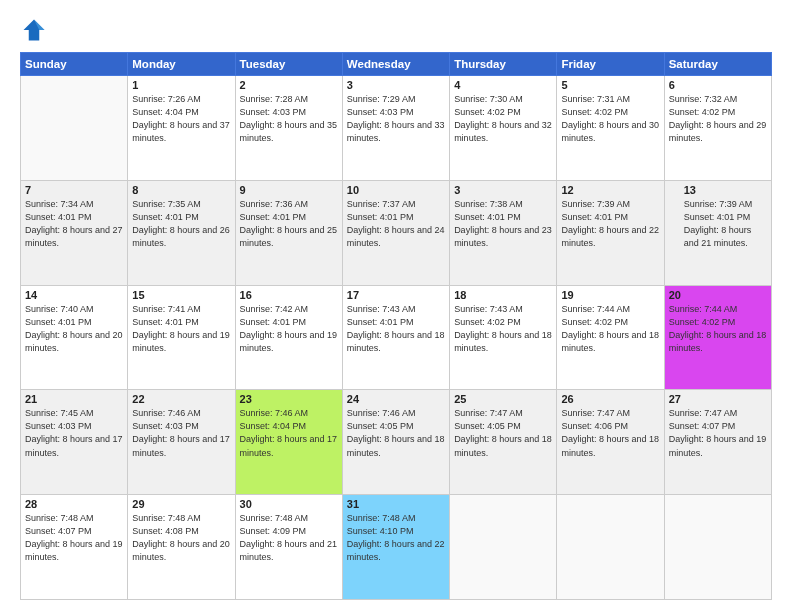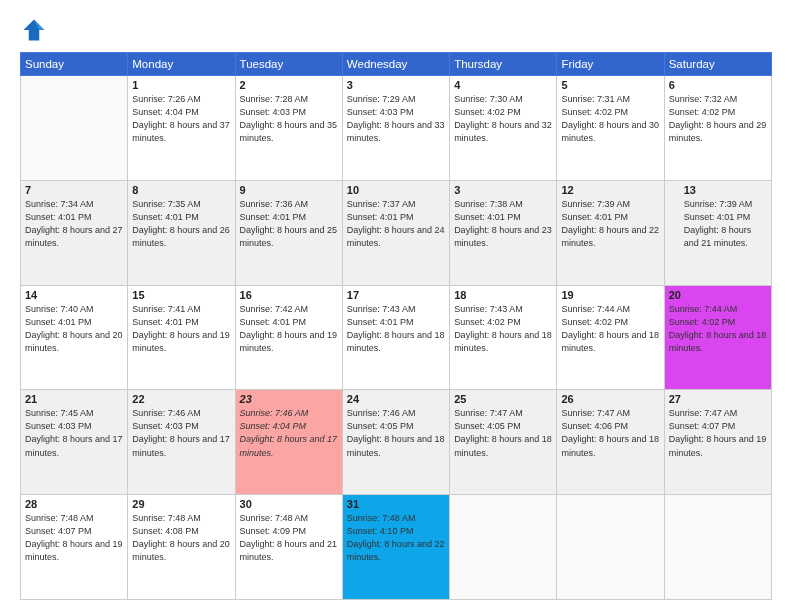--- a/index.html
+++ b/index.html
@@ -55,21 +55,21 @@
       flex: 1;
       border: 1px solid #ccc;
       border-collapse: collapse;
       width: 100%;
       table-layout: fixed;
     }
     .calendar th {
       background: #3366cc;
       color: #fff;
       font-size: 11.5px;
-      font-weight: normal;
+      font-weight: bold;
       padding: 5px 4px;
       border: 1px solid #4477dd;
       text-align: left;
     }
     .calendar td {
       border: 1px solid #ccc;
       vertical-align: top;
       padding: 3px 4px 3px 4px;
       font-size: 9.5px;
       color: #333;
@@ -224,21 +224,21 @@
         </tr>
         <tr>
           <td style="background: rgb(240, 240, 240); margin-top: 24px;">
           <span class="day-number">21</span>
           <span class="day-info">Sunrise: 7:45 AM<br>Sunset: 4:03 PM<br>Daylight: 8 hours and 17 minutes.</span>
         </td>
           <td style="background: rgb(240, 240, 240);">
           <span class="day-number">22</span>
           <span class="day-info">Sunrise: 7:46 AM<br>Sunset: 4:03 PM<br>Daylight: 8 hours and 17 minutes.</span>
         </td>
-          <td style="background: #fca5a5; font-style: italic;">
+          <td style="background: #bef264;">
           <span class="day-number">23</span>
           <span class="day-info">Sunrise: 7:46 AM<br>Sunset: 4:04 PM<br>Daylight: 8 hours and 17 minutes.</span>
         </td>
           <td style="background: rgb(240, 240, 240);">
           <span class="day-number">24</span>
           <span class="day-info">Sunrise: 7:46 AM<br>Sunset: 4:05 PM<br>Daylight: 8 hours and 18 minutes.</span>
         </td>
           <td style="background: rgb(240, 240, 240);">
           <span class="day-number">25</span>
           <span class="day-info">Sunrise: 7:47 AM<br>Sunset: 4:05 PM<br>Daylight: 8 hours and 18 minutes.</span>
@@ -258,21 +258,21 @@
           <span class="day-info">Sunrise: 7:48 AM<br>Sunset: 4:07 PM<br>Daylight: 8 hours and 19 minutes.</span>
         </td>
           <td style="background: rgb(255, 255, 255);">
           <span class="day-number">29</span>
           <span class="day-info">Sunrise: 7:48 AM<br>Sunset: 4:08 PM<br>Daylight: 8 hours and 20 minutes.</span>
         </td>
           <td style="background: rgb(255, 255, 255);">
           <span class="day-number">30</span>
           <span class="day-info">Sunrise: 7:48 AM<br>Sunset: 4:09 PM<br>Daylight: 8 hours and 21 minutes.</span>
         </td>
-          <td style="background: #0ea5e9;">
+          <td style="background: #7dd3fc;">
           <span class="day-number">31</span>
           <span class="day-info">Sunrise: 7:48 AM<br>Sunset: 4:10 PM<br>Daylight: 8 hours and 22 minutes.</span>
         </td>
           <td class="empty-cell" style="background: rgb(249, 249, 249);"></td>
           <td class="empty-cell" style="background: rgb(249, 249, 249);"></td>
           <td class="empty-cell" style="background: rgb(249, 249, 249);"></td>
         </tr>
       </tbody>
   </table>
 </div>

